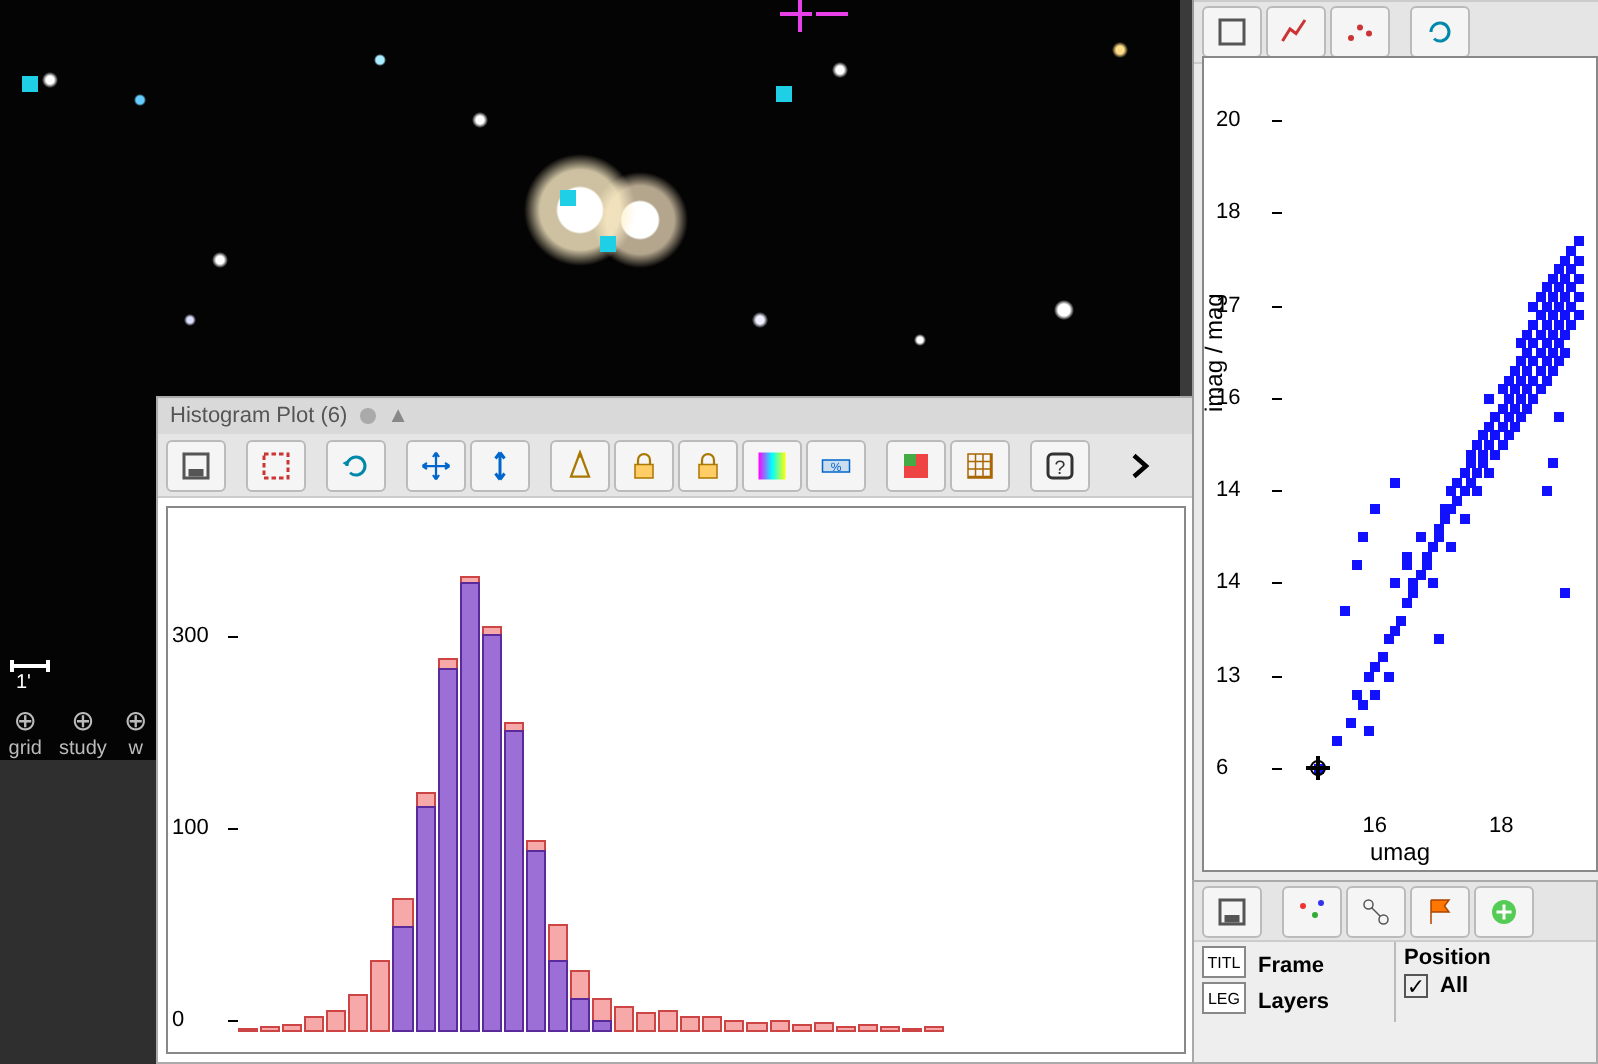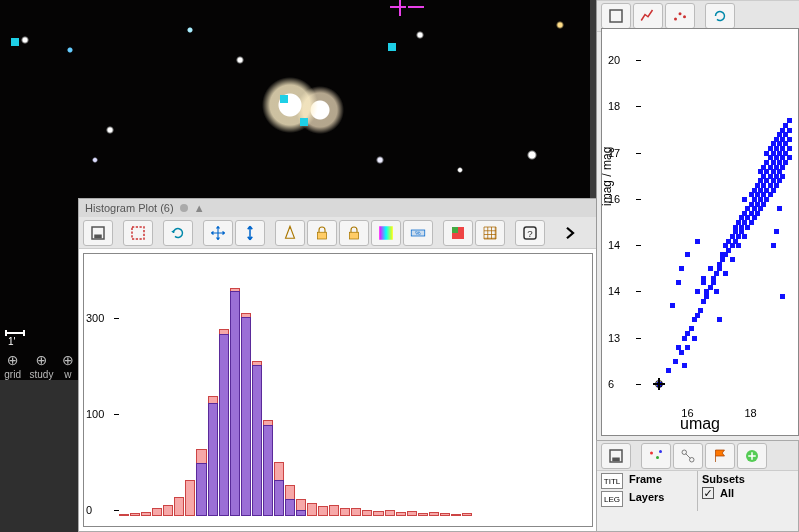--- a/index.html
+++ b/index.html
@@ -55,27 +55,27 @@
   .sw{width:12px;height:10px;border:1px solid #444}
 
   
   .scatter {
     position:absolute; left:596px; top:0; width:203px; height:440px;
     background:#eaeaea; border-left:1px solid #999;
   }
   .scatter .toolbar{border-top:1px solid #ccc}
   .scatter-plot{position:absolute;left:4px;top:28px;right:0;bottom:4px;background:#fff;border:1px solid #888;}
   .scatter-plot .ylab{position:absolute;left:-2px;top:50%;transform:rotate(-90deg) translateY(-50%);transform-origin:left center;font-size:12px}
-  .scatter-plot .xlab{position:absolute;bottom:2px;left:50%;transform:translateX(-50%);font-size:16px}
+  .scatter-plot .xlab{position:absolute;bottom:2px;left:50%;transform:translateX(-50%);font-size:12px}
 
   
   .layerpanel{position:absolute;left:596px;top:440px;width:203px;height:92px;background:#eee;border:1px solid #aaa;}
   .layerpanel .toolbar{height:30px}
   .layer-rows{padding:2px 4px;font-size:11px}
-  .lrow{display:flex;align-items:flex-start;gap:6px;margin-bottom:2px}
+  .lrow{display:flex;align-items:flex-end;gap:6px;margin-bottom:2px}
   .licon{width:22px;height:16px;border:1px solid #888;display:flex;align-items:center;justify-content:center;font-size:8px;background:#fff}
 
   
   .ytick{position:absolute;left:2px;font-size:11px;transform:translateY(-50%)}
   .ytick::after{content:'';position:absolute;left:28px;top:50%;width:5px;height:1px;background:#000}
   .xtick-s{position:absolute;bottom:16px;font-size:11px;transform:translateX(-50%)}
 
   .bar{position:absolute;bottom:10px;border:1px solid;}
   .bar.all{background:#f7a8a8;border-color:#c44}
   .bar.sel{background:#9b6fd6;border-color:#5a2a9a}
@@ -490,21 +490,21 @@
             <span class="licon">TITL</span>
             <b>Frame</b>
           </div>
           <div class="lrow">
             <span class="licon">LEG</span>
             <b>Layers</b>
           </div>
         </div>
       <div class="layer-rows" id="layer-right" style="flex:1">
           <div class="lrow">
-            <b>Subsets</b>
+            <b>Position</b>
           </div>
           <div class="lrow">
             <span style="border:1px solid #555;width:12px;height:12px;display:inline-flex;align-items:center;justify-content:center">✓</span>
             <b>All</b>
           </div>
         </div>
     </div>
   </div>
 
 </div>

